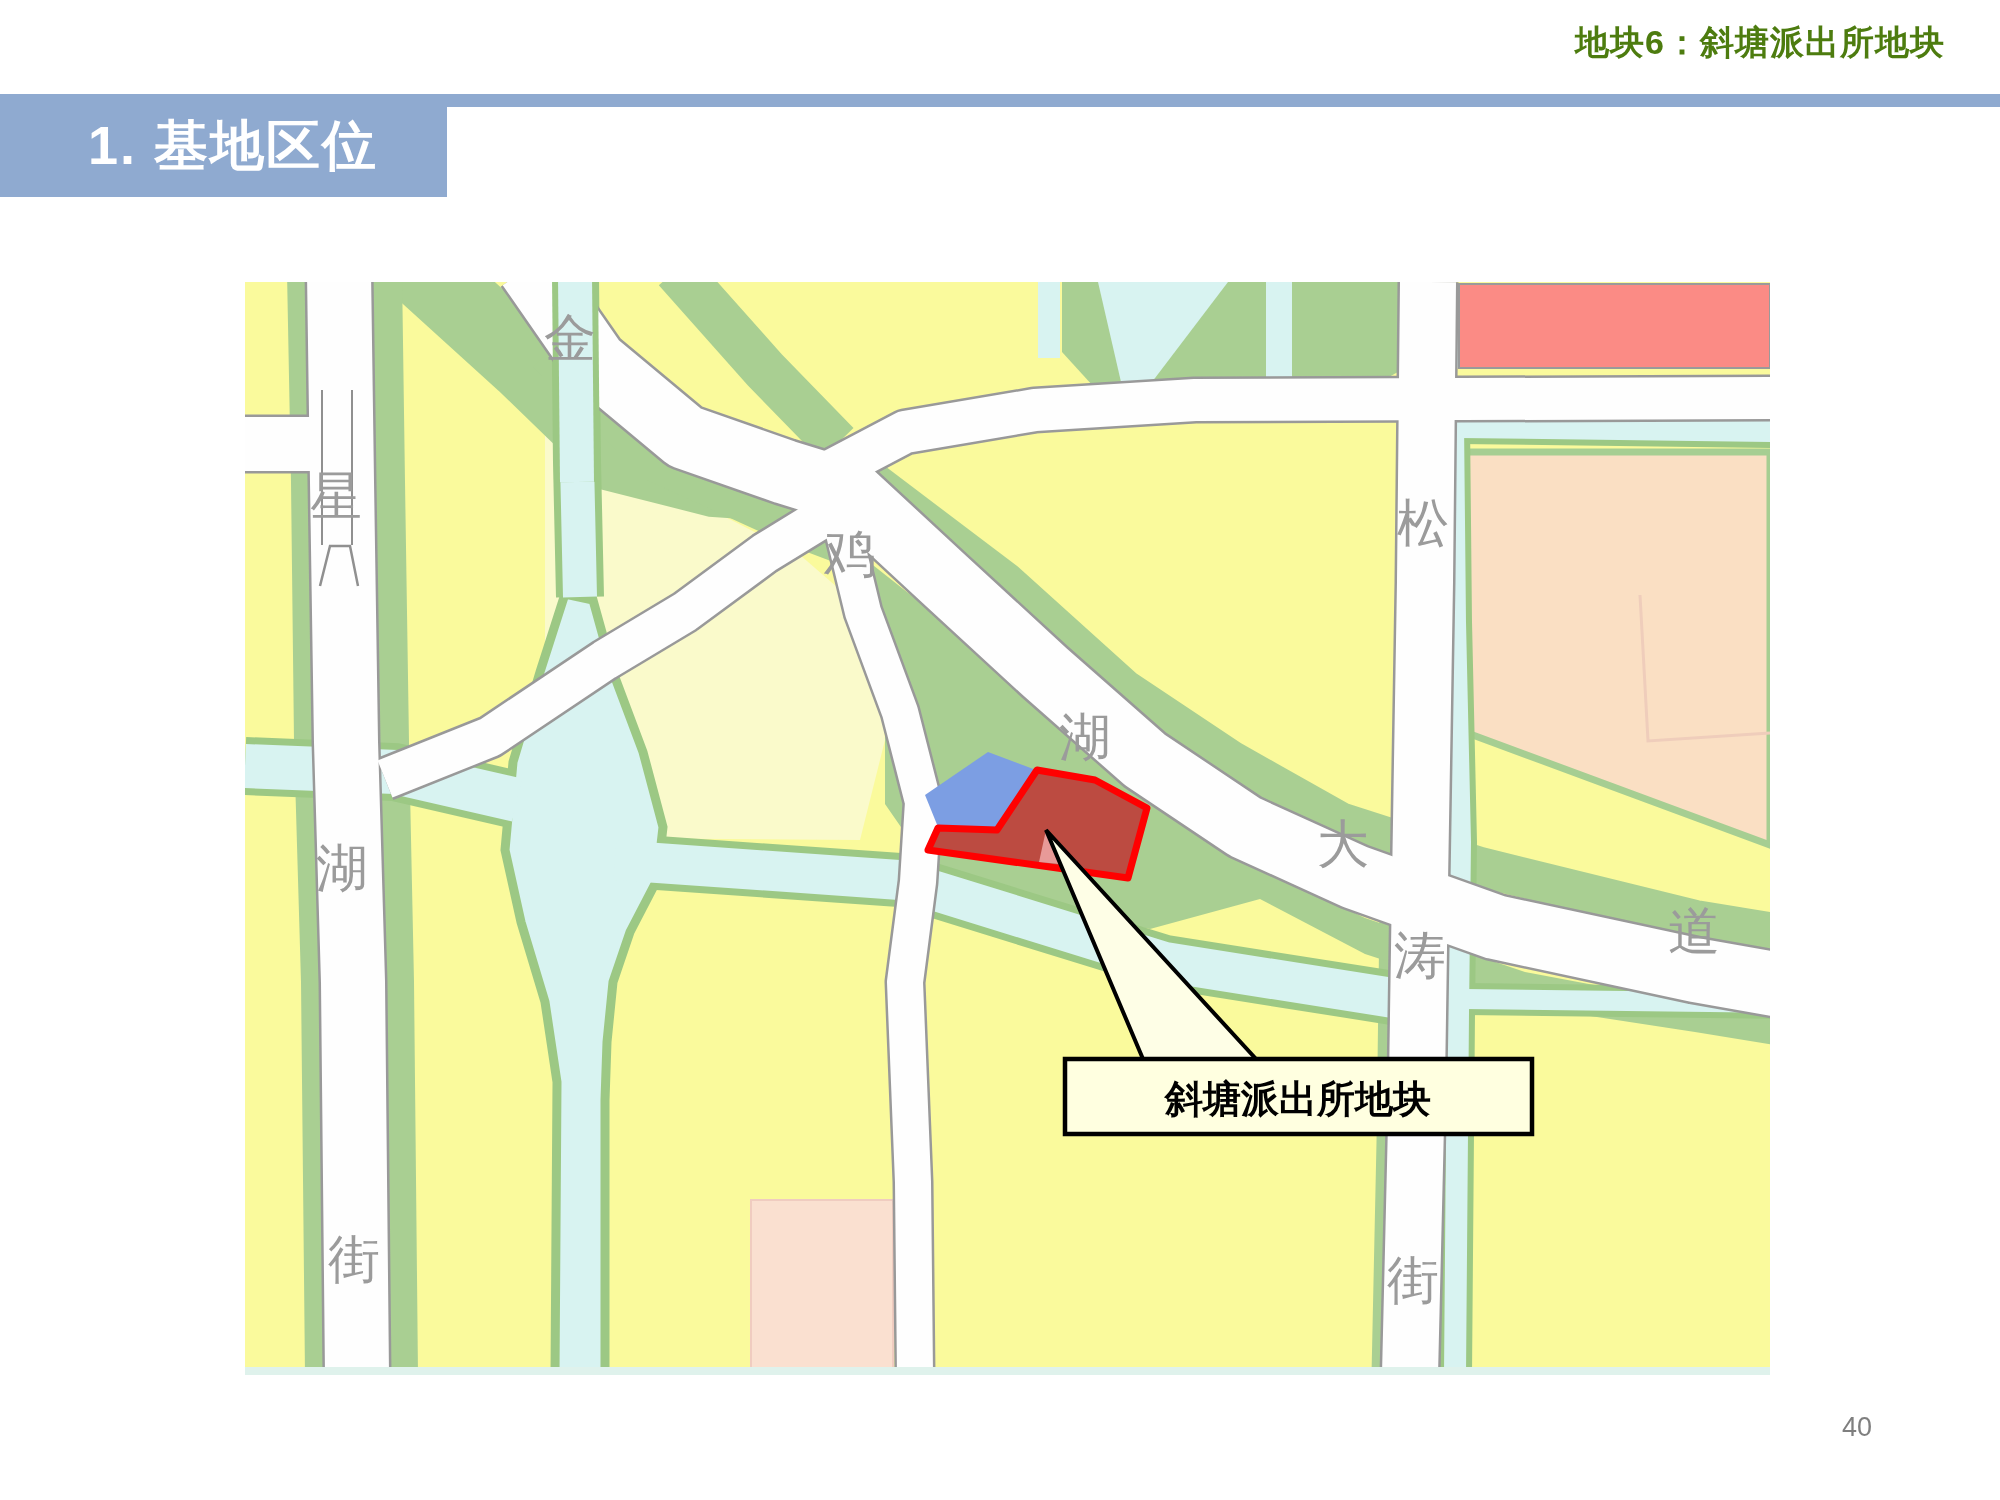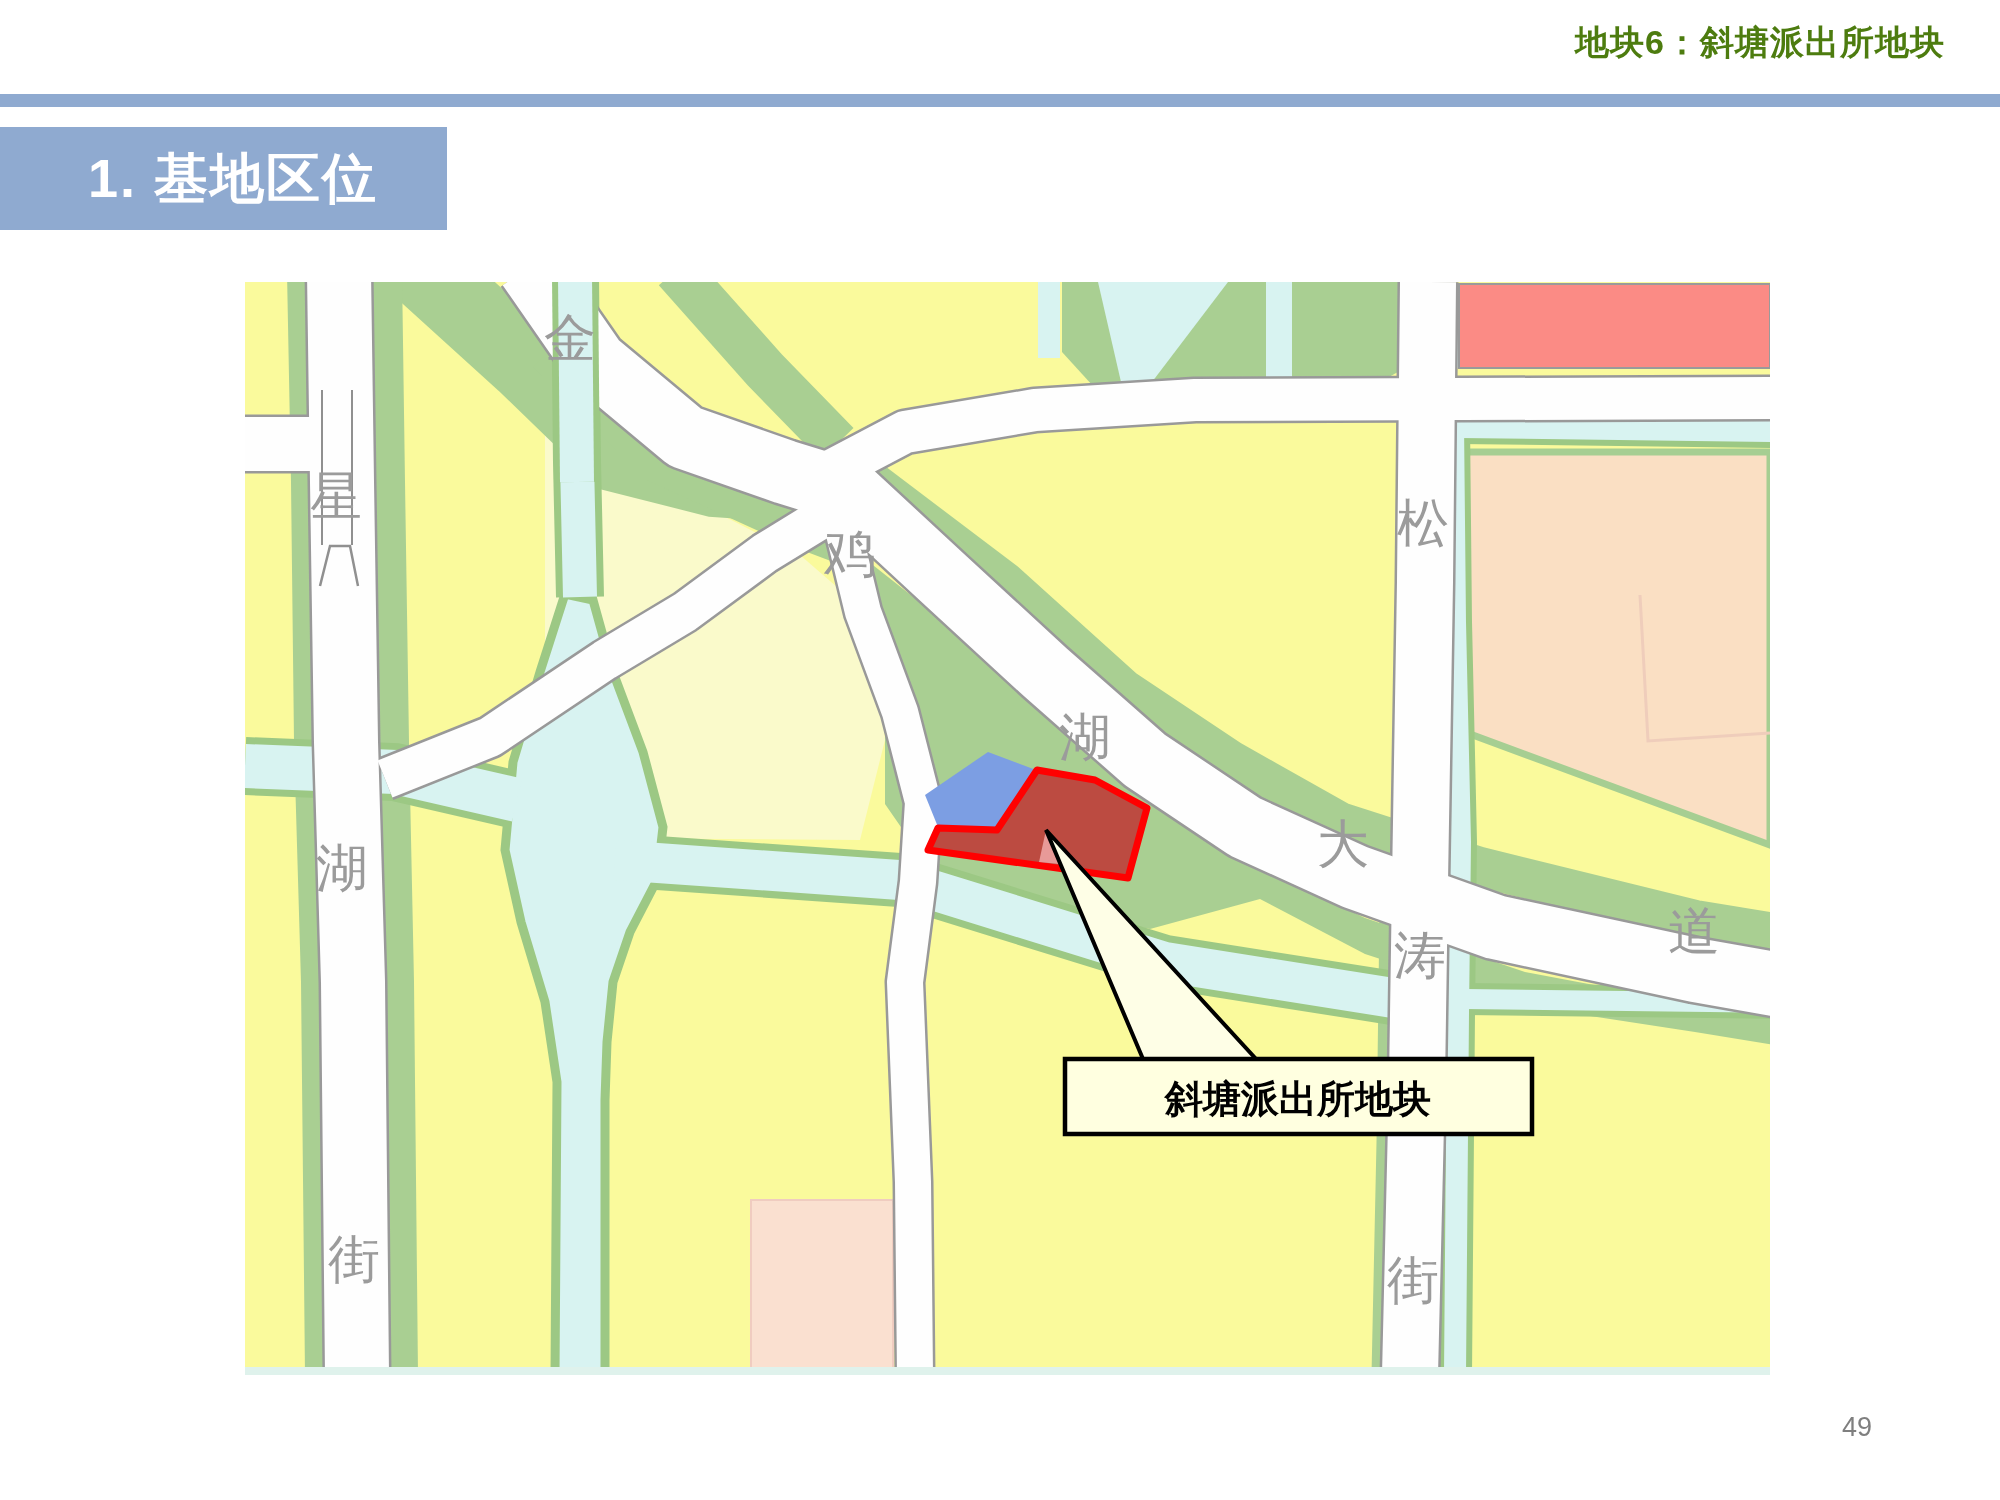--- a/index.html
+++ b/index.html
@@ -8,21 +8,21 @@
     font-family:"Liberation Sans","DejaVu Sans",sans-serif;overflow:hidden;
   }
   .hdr-right{
     position:absolute;top:20px;right:55px;font-size:34px;font-weight:bold;
     color:#4d7c0f;letter-spacing:1px;
   }
   .accent-strip{
     position:absolute;left:0;top:94px;width:2000px;height:13px;background:#8FAAD0;
   }
   .section-block{
-    position:absolute;left:0;top:94px;width:447px;height:103px;background:#8FAAD0;margin-top:33px;
+    position:absolute;left:0;top:94px;width:447px;height:103px;background:#8FAAD0;
   }
   .section-title{
     position:absolute;left:88px;top:0;height:103px;line-height:103px;
     color:#ffffff;font-size:54px;font-weight:bold;letter-spacing:2px;
   }
   .map-wrap{
     position:absolute;left:245px;top:282px;width:1525px;height:1093px;
   }
   .page-num{
     position:absolute;left:1842px;top:1412px;font-size:27px;color:#7F7F7F;
@@ -147,13 +147,13 @@
   <polygon points="792,488 850,498 902,526 883,596 683,568 693,546 752,548" stroke="#FF0000" stroke-width="7" stroke-linejoin="round" fill="#BC4B41"></polygon>
   <polygon points="801,548 814,582 794,580" fill="#F0A8A8" opacity="0.85"></polygon>
 
   <polygon points="801,548 898,777 1011,777" fill="#FEFEE6" stroke="#000000" stroke-width="4"></polygon>
 
   <rect x="820" y="777" width="467" height="75" stroke="#000000" stroke-width="4.5" fill="#FFFFE0"></rect>
   <text class="callout-text" x="1053" y="817">斜塘派出所地块</text>
 </svg>
 </div>
 
-<div class="page-num">49</div>
+<div class="page-num">40</div>
 
 </body></html>

